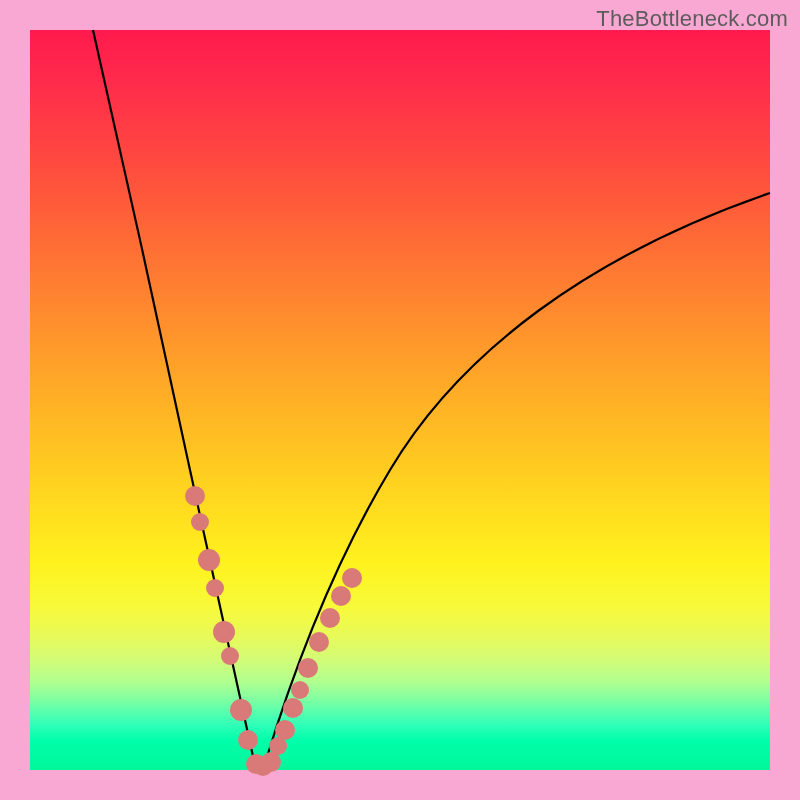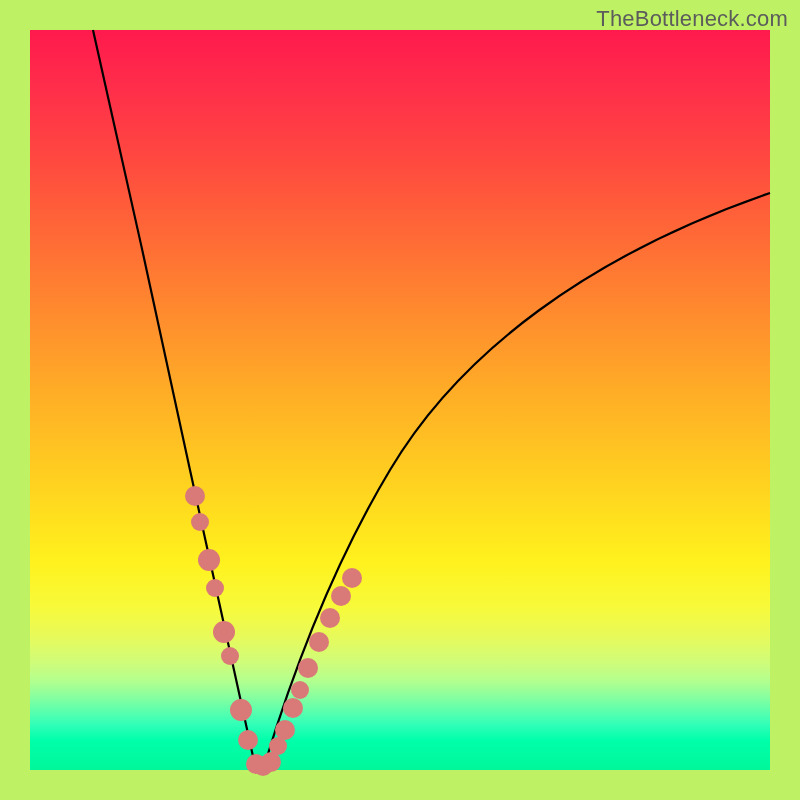--- a/index.html
+++ b/index.html
@@ -10,21 +10,21 @@
     overflow: hidden;
     background: #000;
     font-family: Arial, Helvetica, sans-serif;
   }
   .frame {
     position: absolute;
     left: 0;
     top: 0;
     width: 800px;
     height: 800px;
-    background: #bef264;
+    background: #f9a8d4;
   }
   .plot {
     position: absolute;
     left: 30px;
     top: 30px;
     width: 740px;
     height: 740px;
     
     background: linear-gradient(to bottom,
       #ff1a4d 0%,

